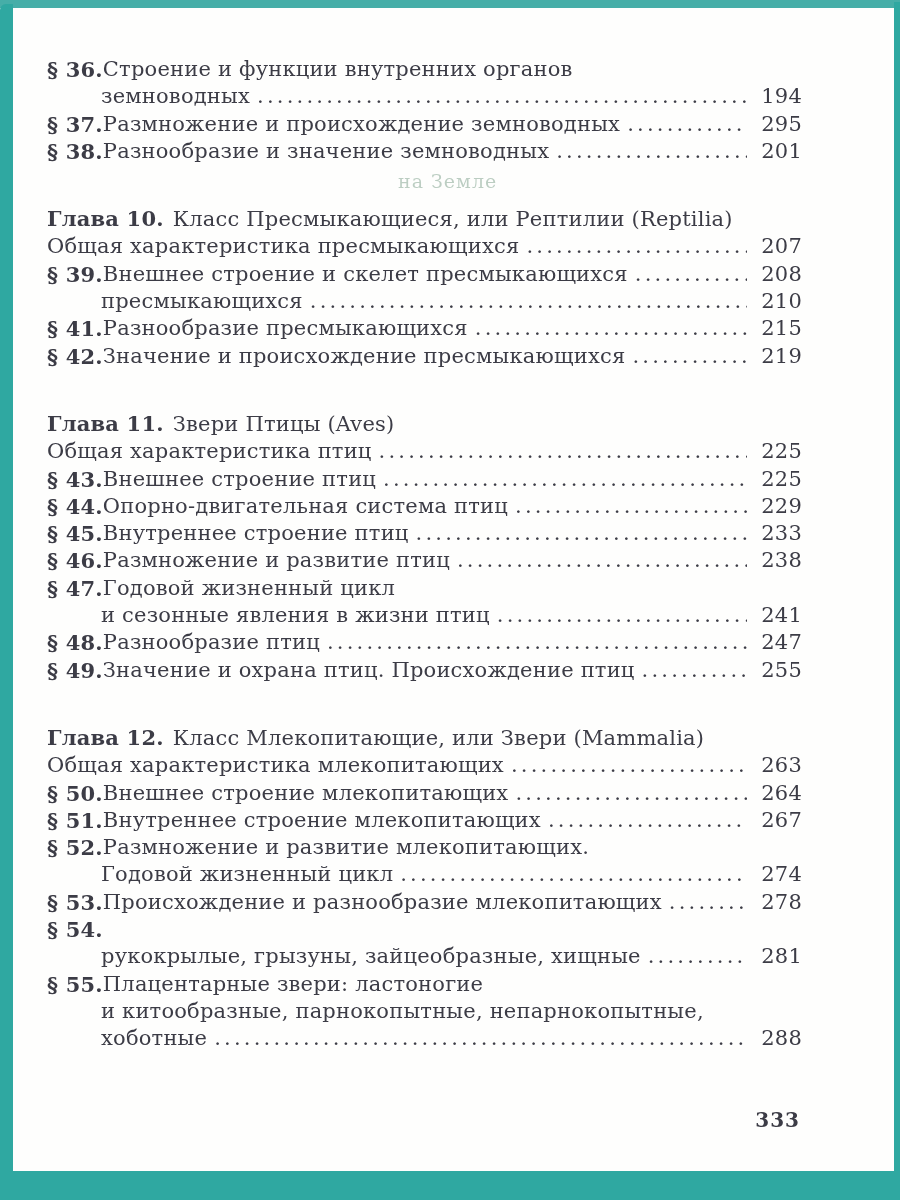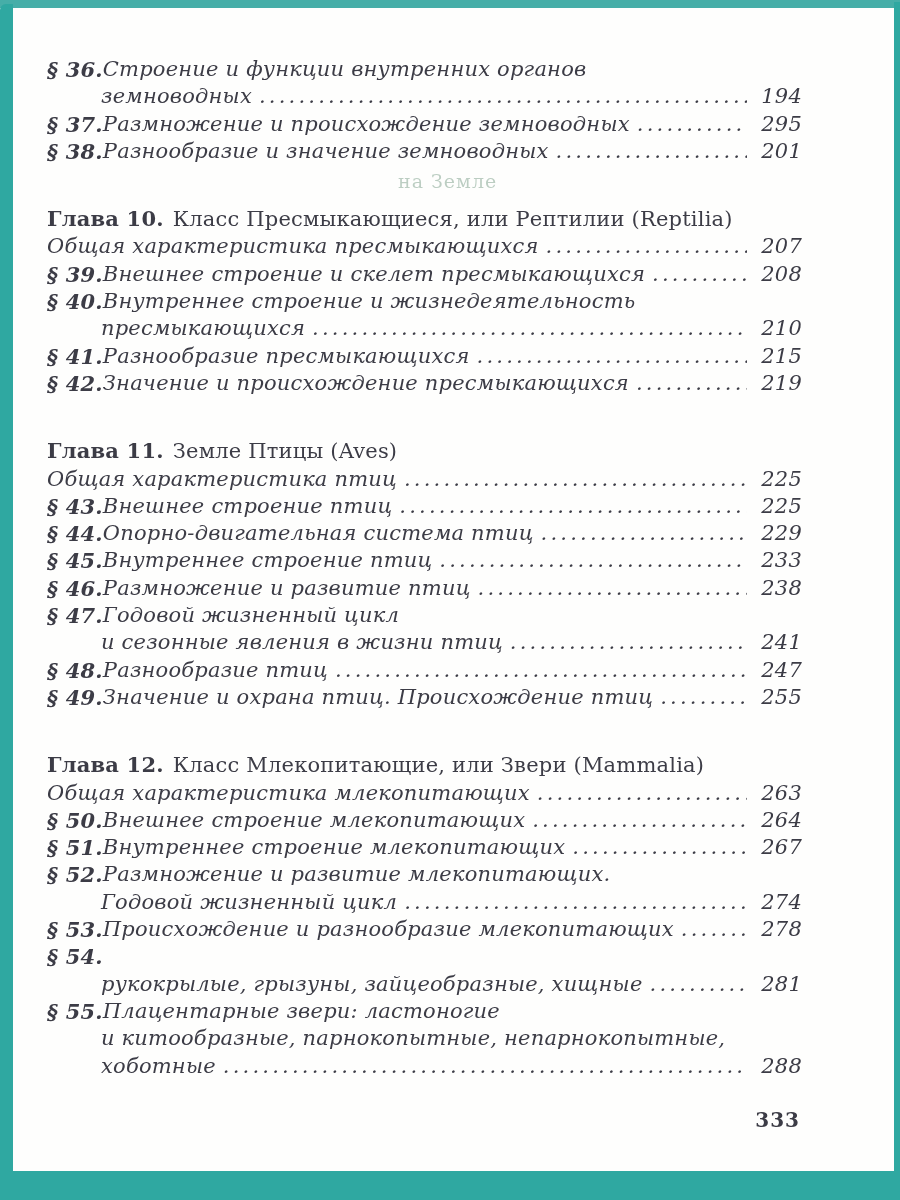--- a/index.html
+++ b/index.html
@@ -47,21 +47,21 @@
     width: 755px;
     font-size: 21px;
     line-height: 27.3px;
     letter-spacing: 0.2px;
   }
   .toc-section { }
   .chapter-heading { margin-top: 40px; white-space: nowrap; }
   .chapter-label { font-weight: bold; margin-right: 9px; margin-top: 47px; }
   .chapter-title { }
 
-  .toc-line { display: flex; align-items: flex-end; font-style: italic; }
+  .toc-line { display: flex; align-items: flex-end; }
   .entry-label {
     flex: 0 0 54px;
     font-weight: bold;
     white-space: nowrap;
   }
   .entry-indent { flex: 0 0 54px; }
   .entry-text { white-space: nowrap; }
   .dots {
     flex: 1 1 auto;
     overflow: hidden;
@@ -132,44 +132,40 @@
           <span class="dots"></span>
           <span class="entry-page">207</span>
         </div>
         <div class="toc-line">
           <span class="entry-label">§ 39.</span>
           <span class="entry-text">Внешнее строение и скелет пресмыкающихся</span>
           <span class="dots"></span>
           <span class="entry-page">208</span>
         </div>
         <div class="toc-line">
-          <span class="entry-label">§ 40.</span>
-          <span class="entry-text">Внутреннее строение и жизнедеятельность</span>
-        </div>
-        <div class="toc-line">
           <span class="entry-indent"></span>
           <span class="entry-text">пресмыкающихся</span>
           <span class="dots"></span>
           <span class="entry-page">210</span>
         </div>
         <div class="toc-line">
           <span class="entry-label">§ 41.</span>
           <span class="entry-text">Разнообразие пресмыкающихся</span>
           <span class="dots"></span>
           <span class="entry-page">215</span>
         </div>
         <div class="toc-line">
           <span class="entry-label">§ 42.</span>
           <span class="entry-text">Значение и происхождение пресмыкающихся</span>
           <span class="dots"></span>
           <span class="entry-page">219</span>
         </div>
       </div>
       <div class="toc-section">
-        <div class="chapter-heading"><span class="chapter-label">Глава 11.</span><span class="chapter-title">Земле Птицы (Aves)</span></div>
+        <div class="chapter-heading"><span class="chapter-label">Глава 11.</span><span class="chapter-title">Звери Птицы (Aves)</span></div>
         <div class="toc-line">
           <span class="entry-text">Общая характеристика птиц</span>
           <span class="dots"></span>
           <span class="entry-page">225</span>
         </div>
         <div class="toc-line">
           <span class="entry-label">§ 43.</span>
           <span class="entry-text">Внешнее строение птиц</span>
           <span class="dots"></span>
           <span class="entry-page">225</span>

